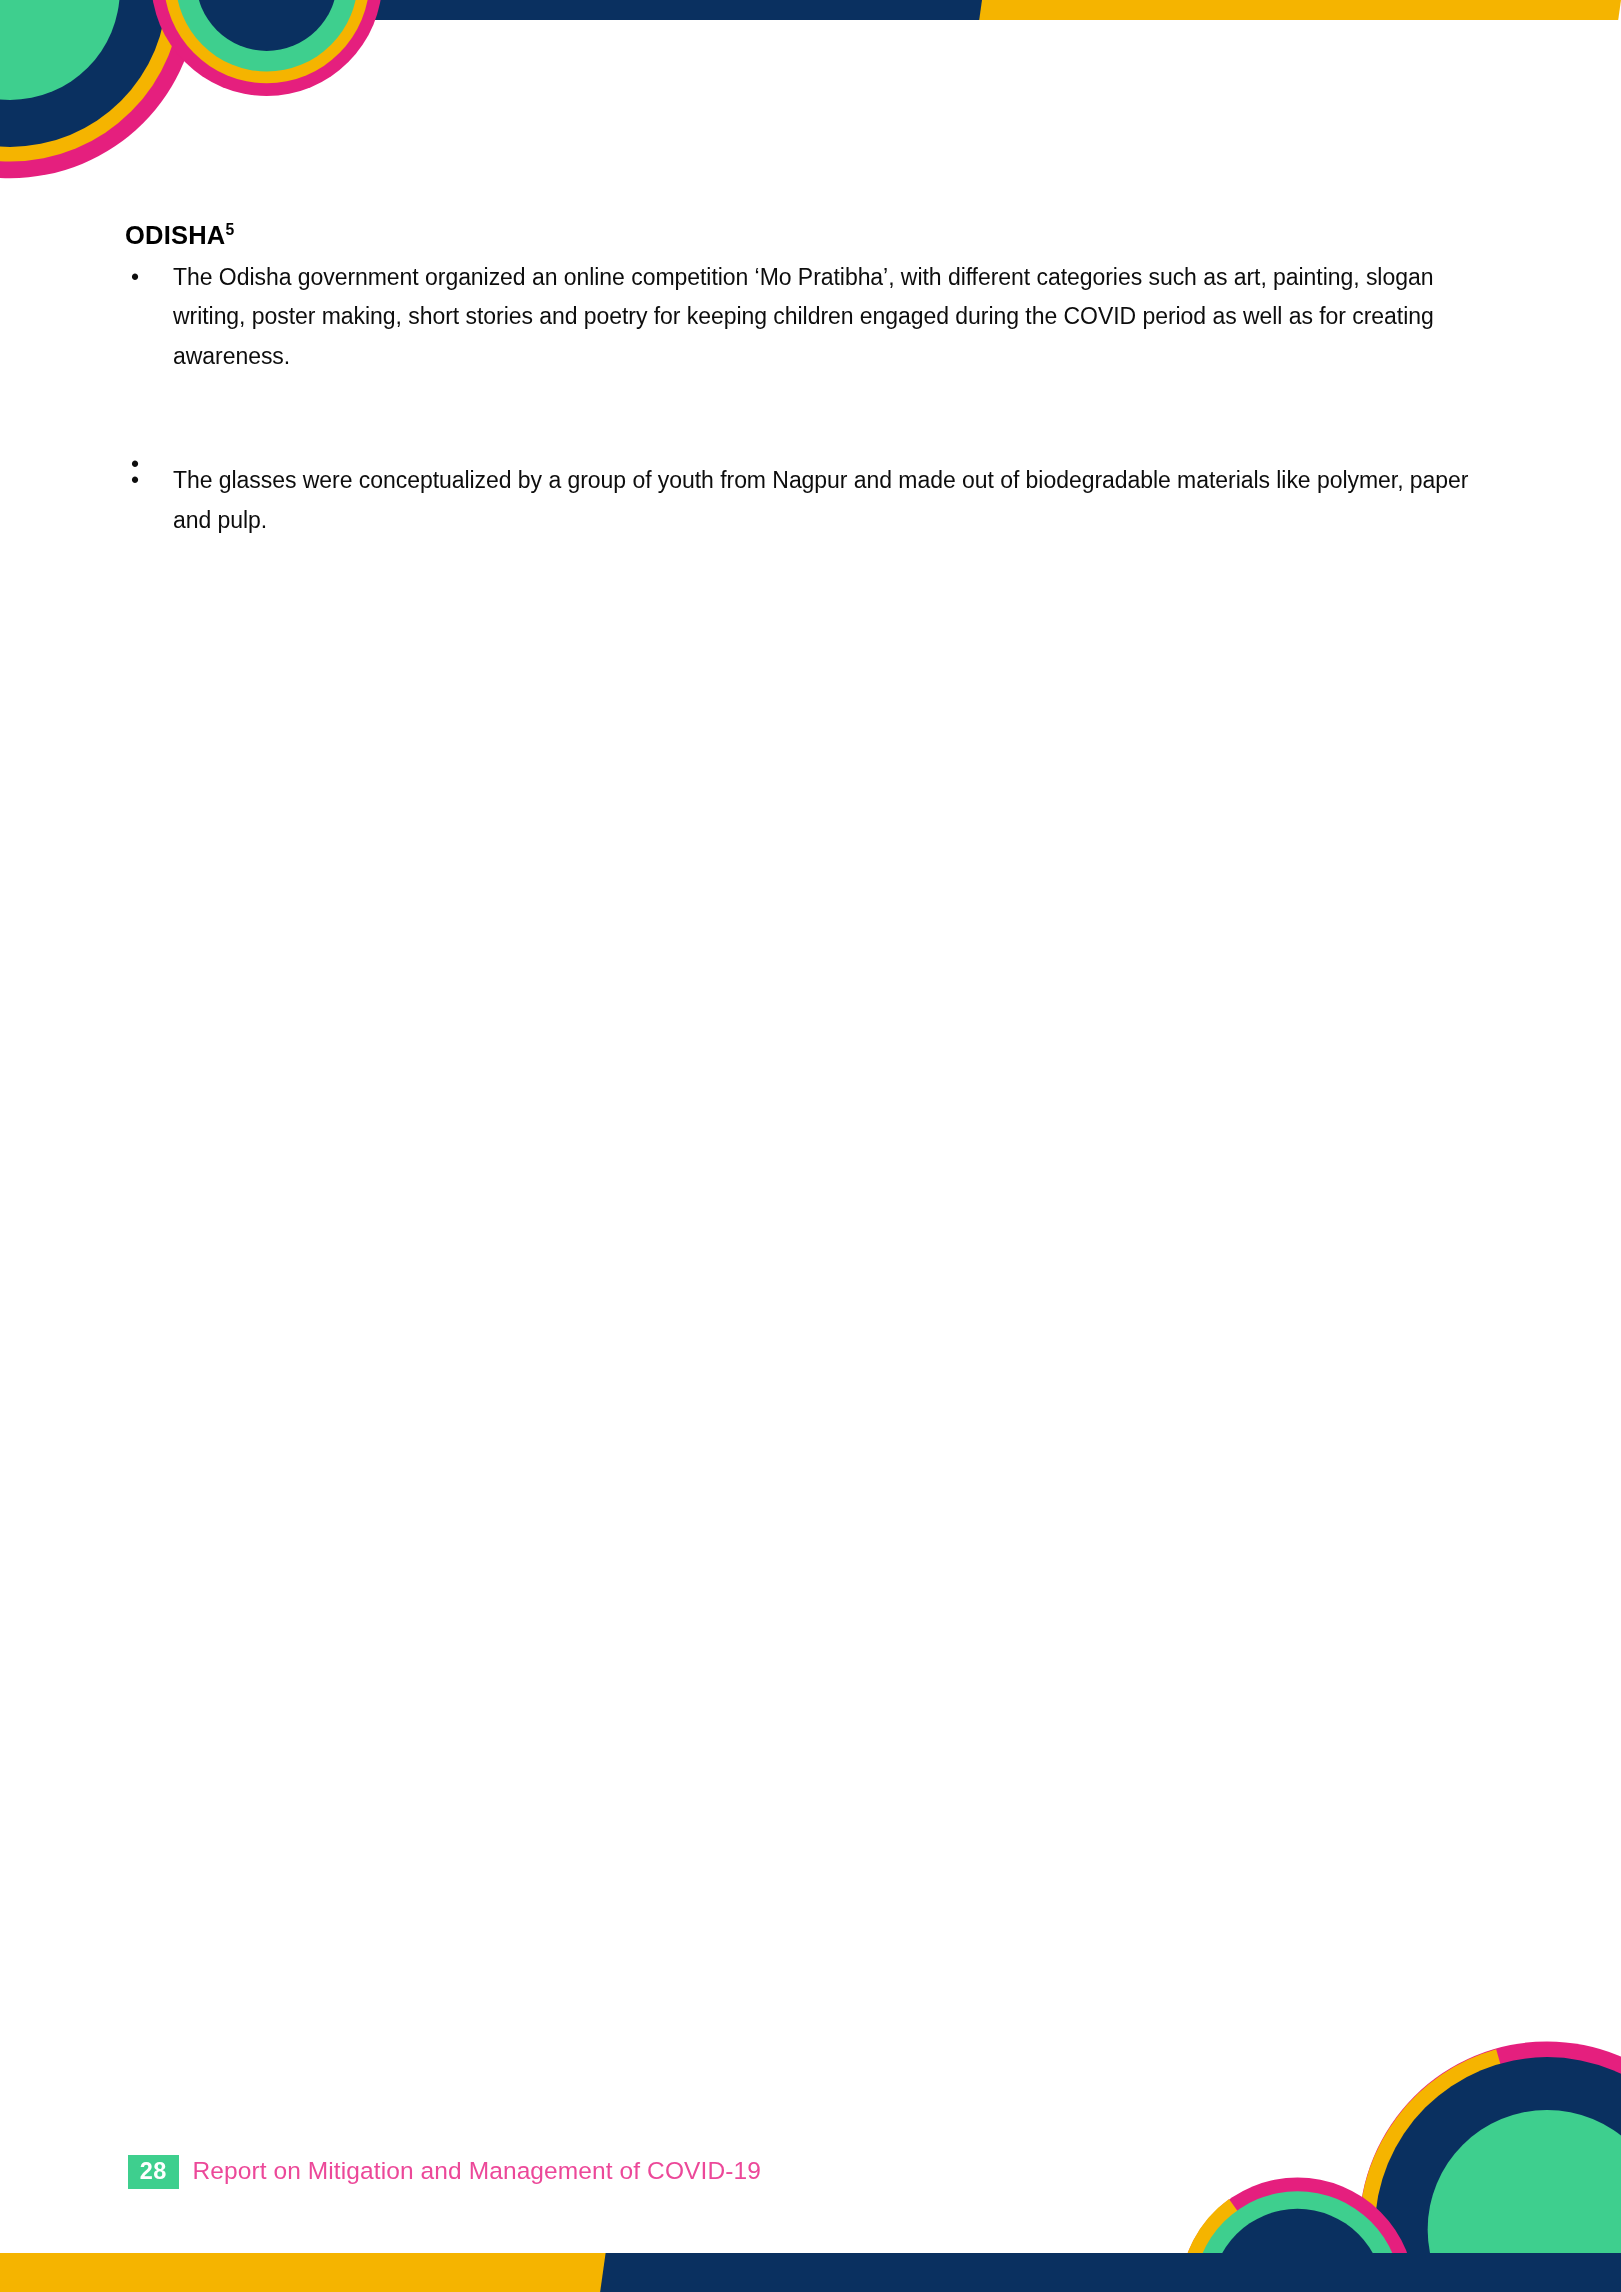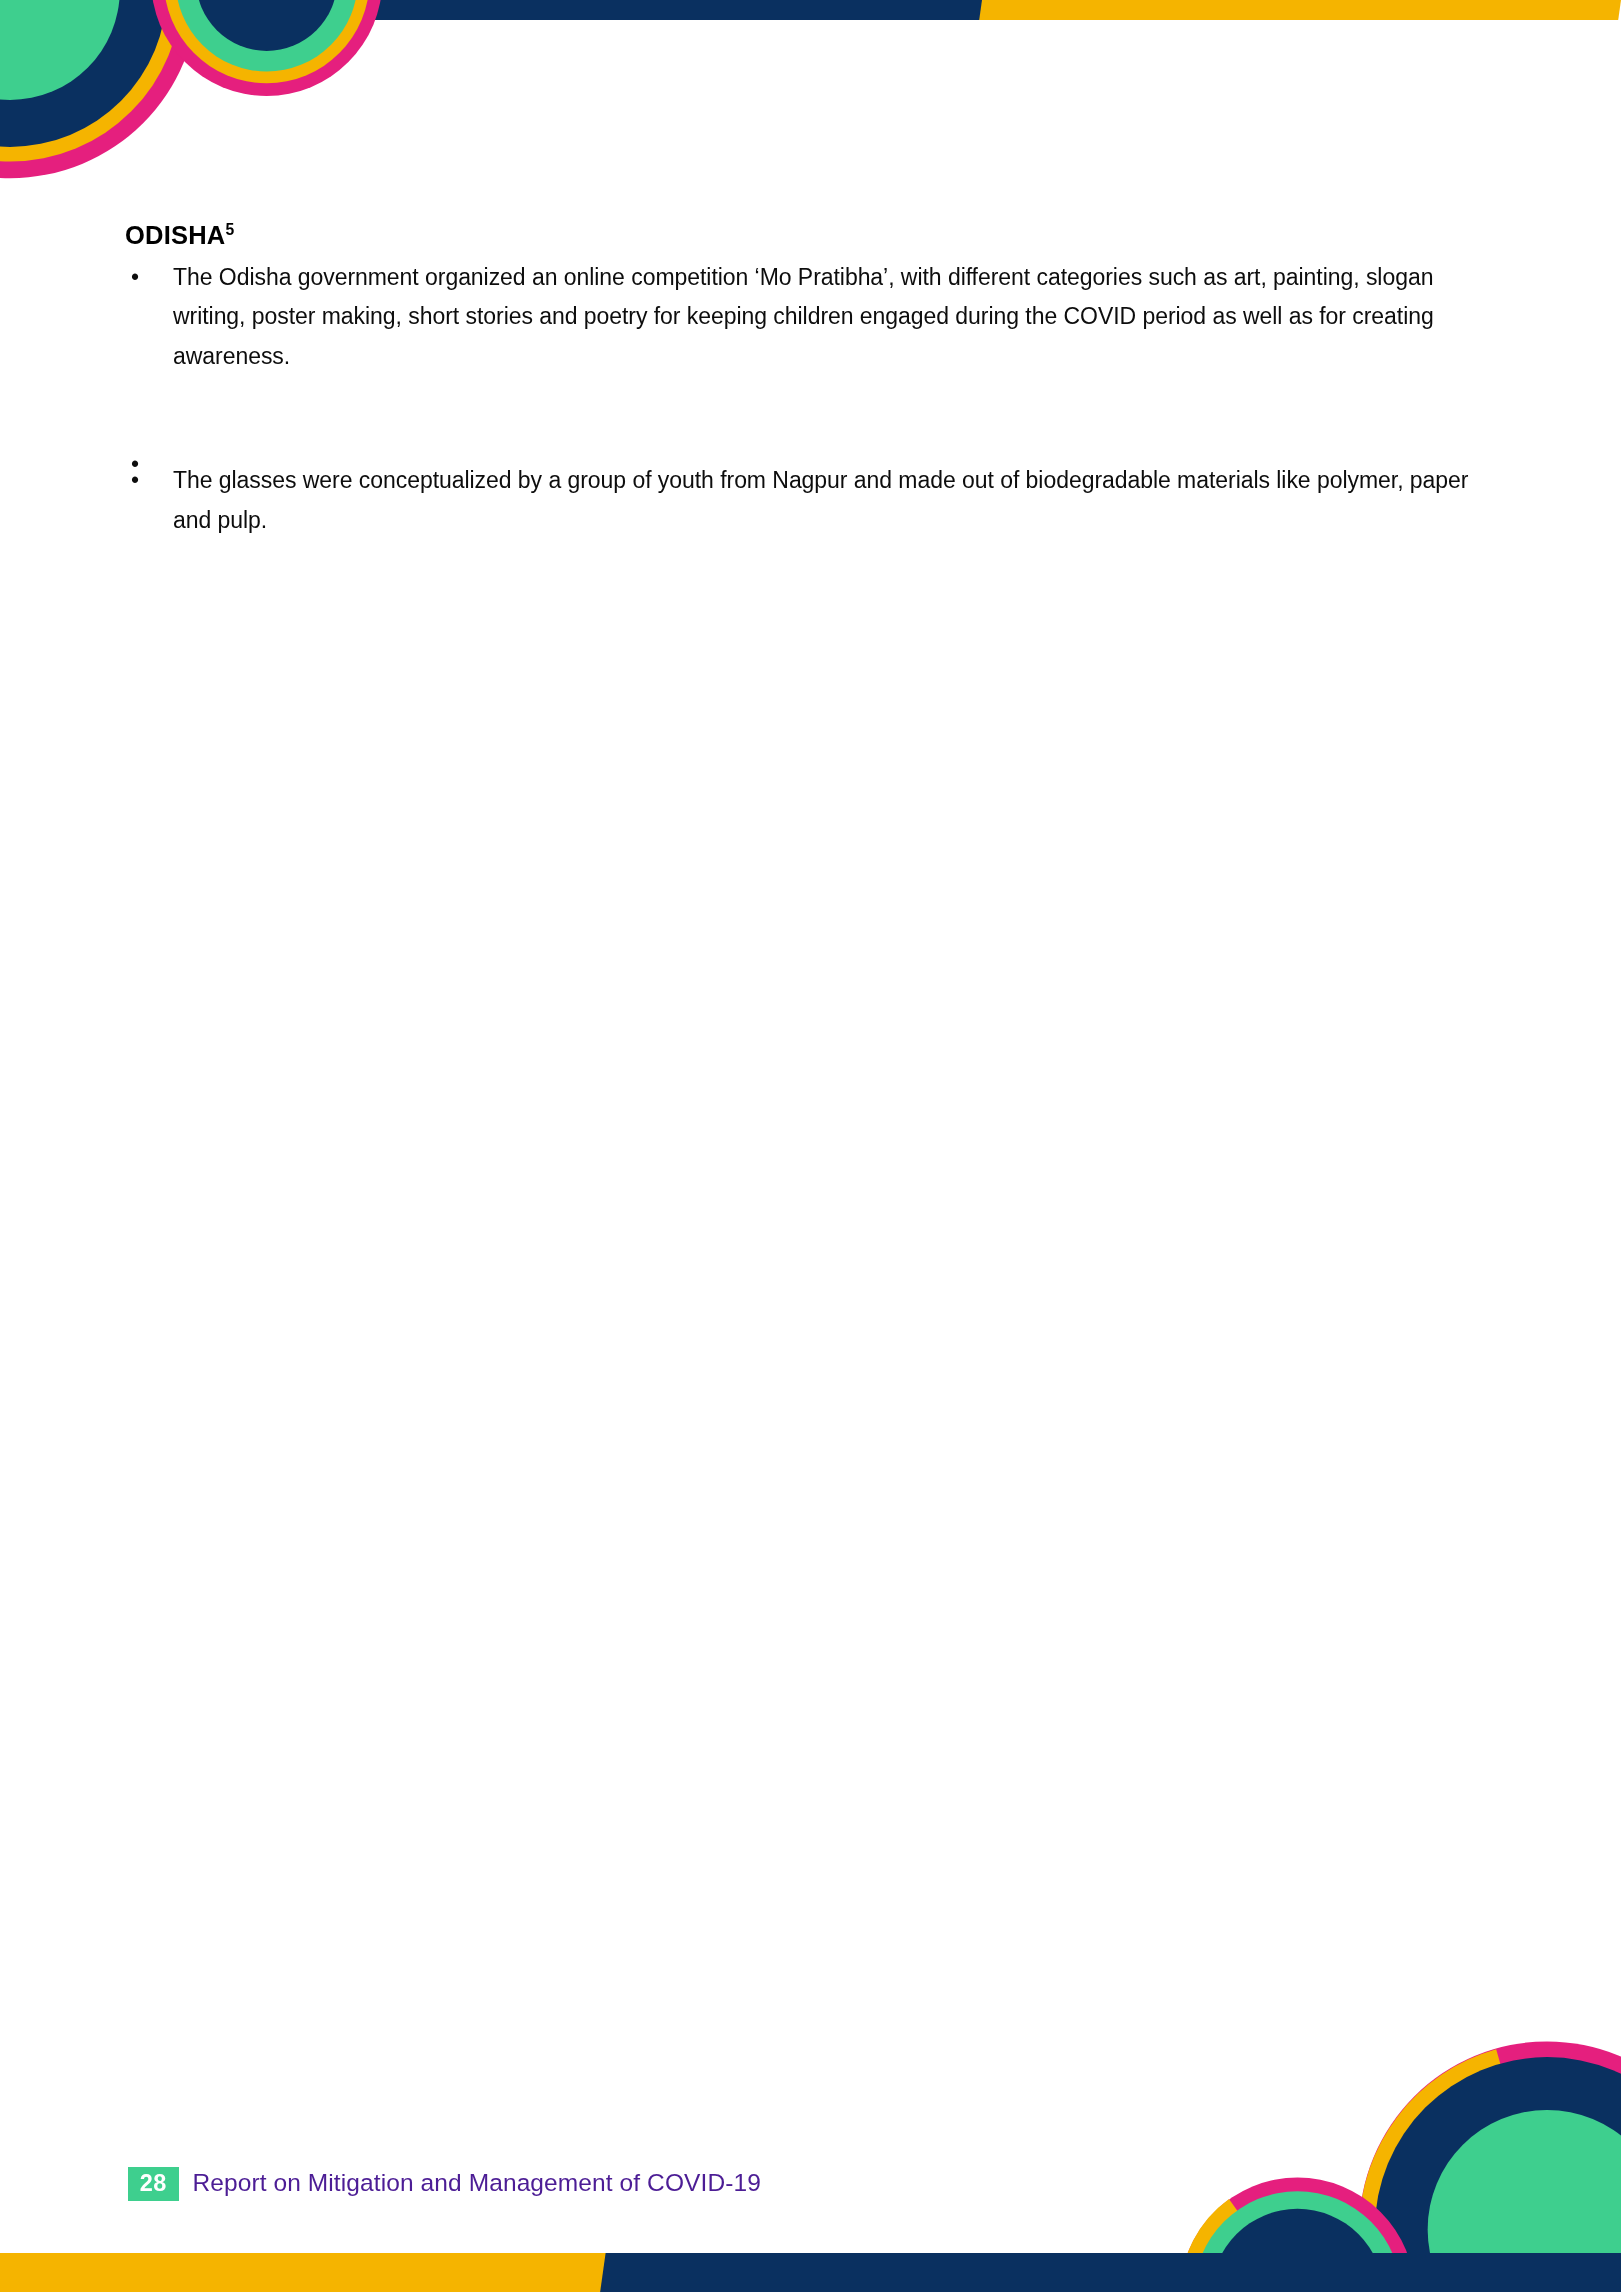--- a/index.html
+++ b/index.html
@@ -127,36 +127,36 @@
     font-size: 23px;
     line-height: 1.72;
     color: #0d0d0d;
   }
   .bullet-gap { height: 15.7px; }
 
   
   .footer {
     position: absolute;
     left: 128px;
-    bottom: 92px;
+    bottom: 104px;
     display: flex;
     align-items: center;
     gap: 13.7px;
   }
   .page-num-box {
     background: #3ecf8e;
     color: #ffffff;
     font-size: 23.5px;
     font-weight: bold;
     padding: 2.9px 11.8px 4.9px 11.8px;
     line-height: 1.12;
     letter-spacing: 0.5px;
   }
   .footer-text {
-    color: #4c1d95;
+    color: #ec4899;
     font-size: 24.5px;
     letter-spacing: 0.1px;
     line-height: 1.1;
     white-space: nowrap;
   }
 </style>
 </head>
 <body>
 
 <div class="page">

